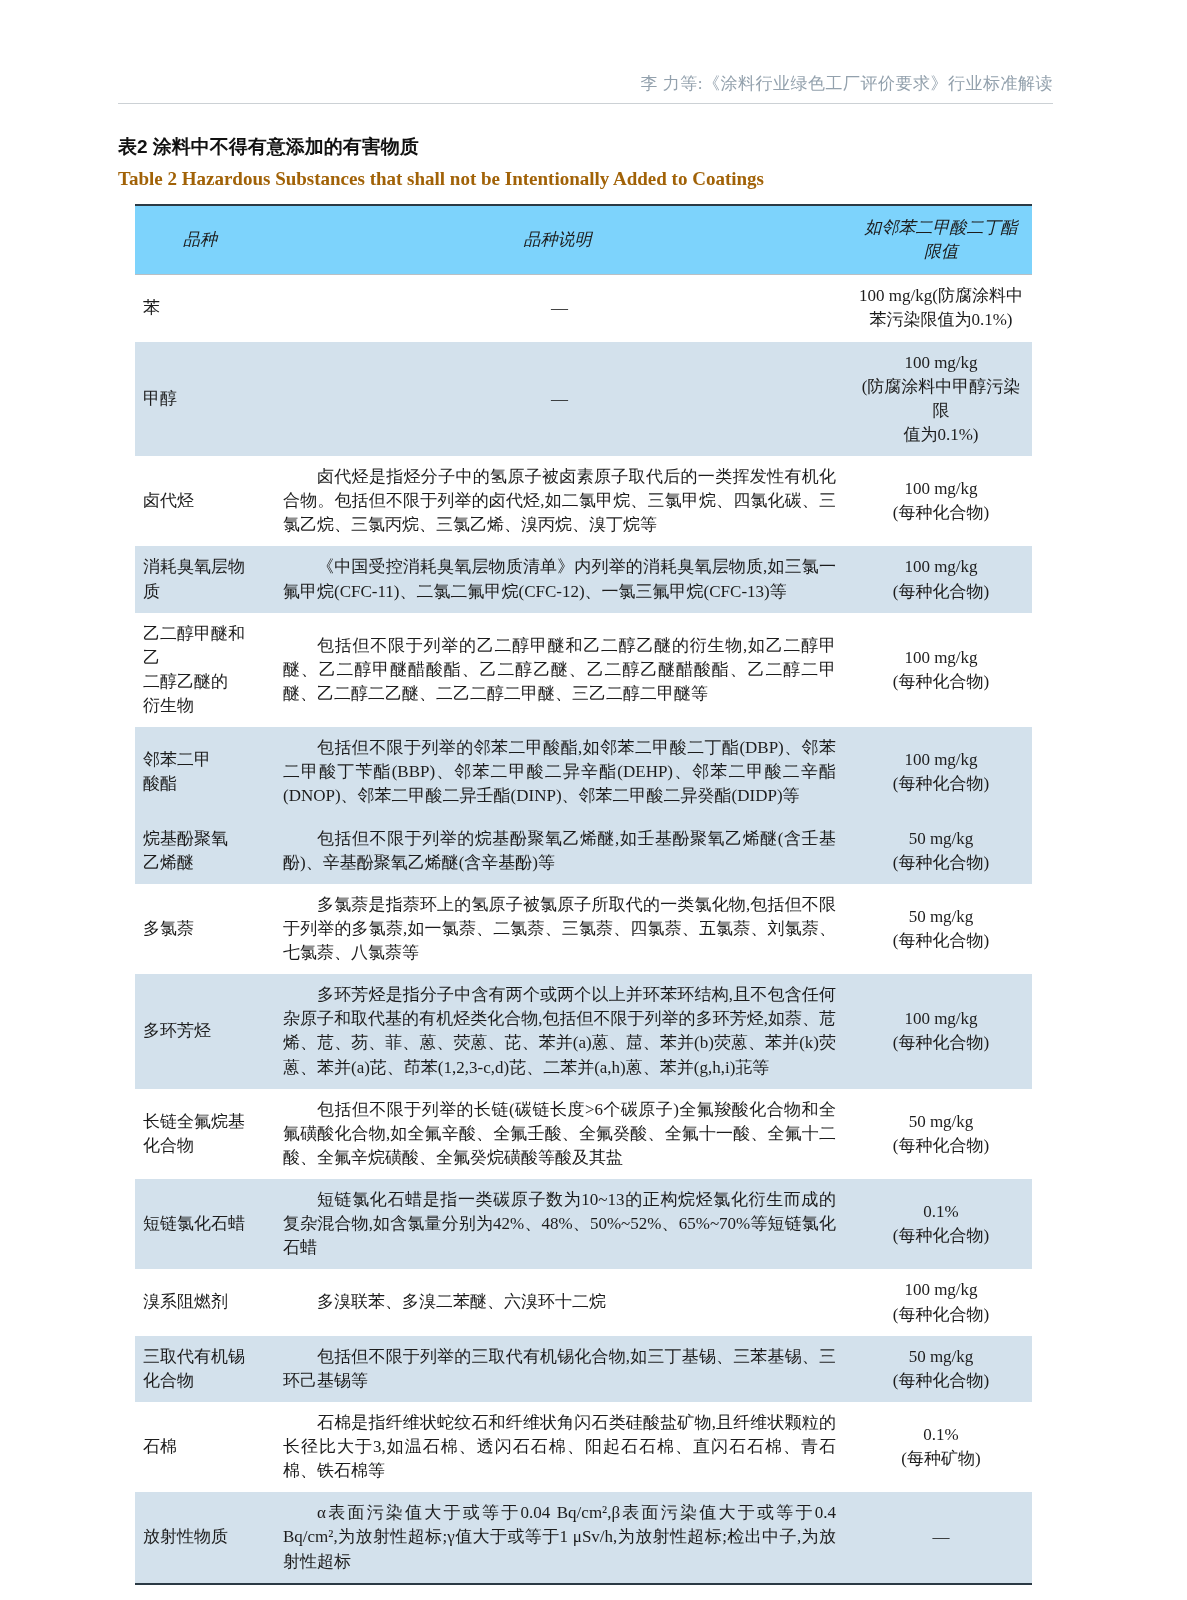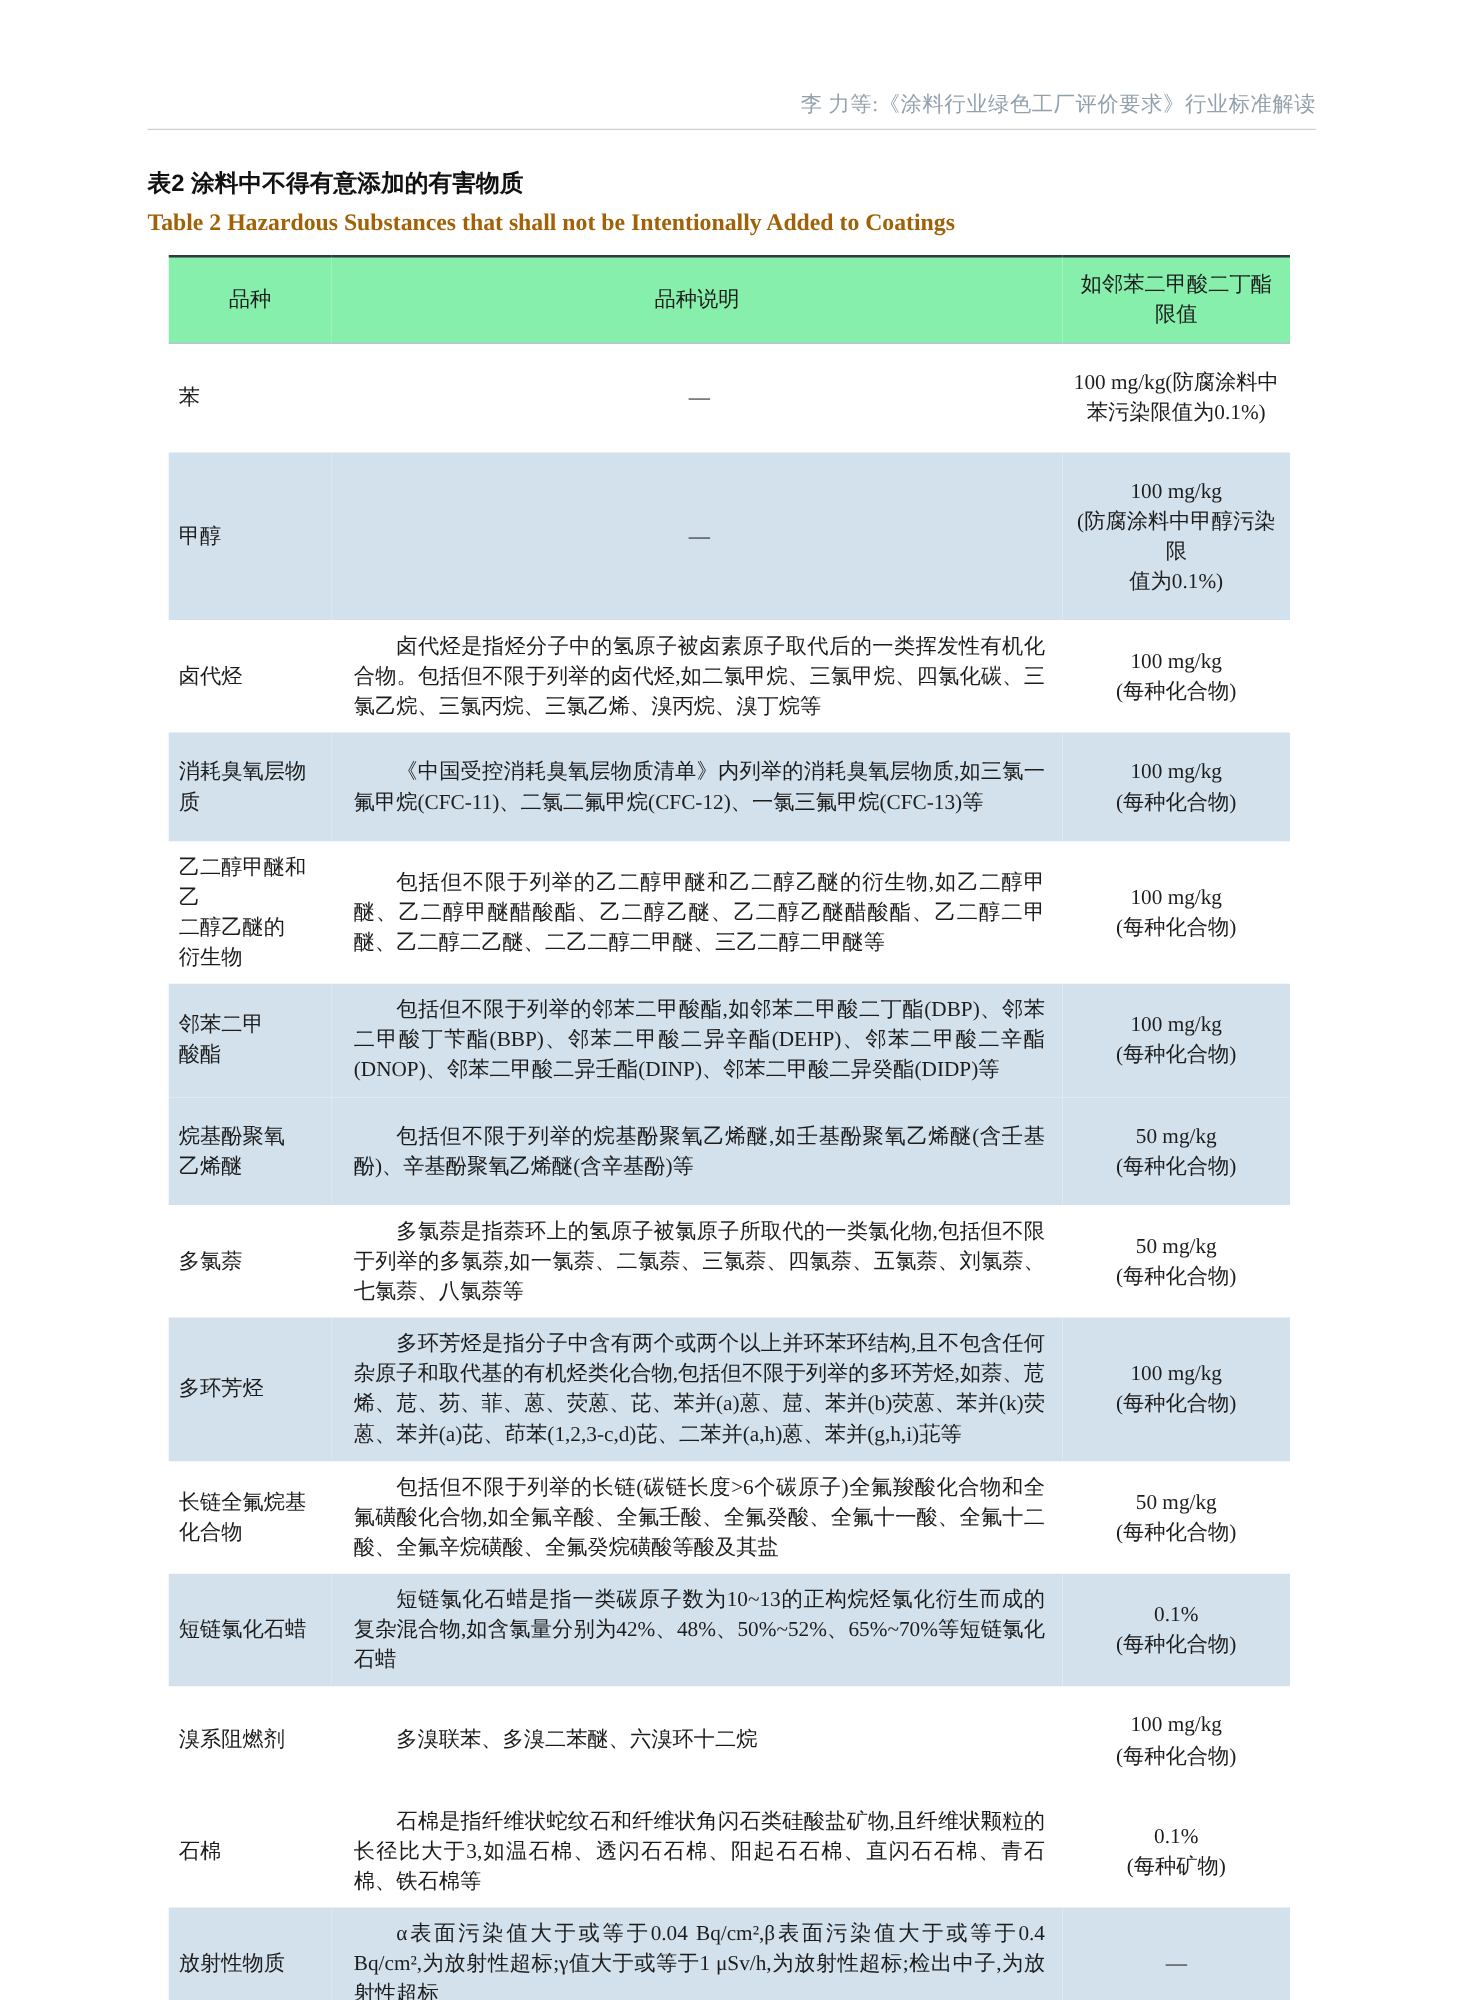--- a/index.html
+++ b/index.html
@@ -39,34 +39,35 @@
     border-bottom: 2px solid #2b3a45;
   }
   table.hazard col.c1 { width: 130px; }
   table.hazard col.c2 { width: 585px; }
   table.hazard col.c3 { width: 182px; }
   table.hazard th, table.hazard td {
     font-size: 17px; line-height: 1.42; vertical-align: middle;
     font-weight: normal; color: #1c1c1c;
   }
   table.hazard thead tr {
-    background: #86efac;
+    background: #7dd3fc;
     border-bottom: 1px solid #b9bfc4;
+    font-style: italic;
   }
   table.hazard thead th { text-align: center; padding: 10px 4px; }
   table.hazard tbody tr.striped { background: #d3e1ec; }
   td.name-cell {
     text-align: left; padding: 9px 4px 9px 8px; white-space: pre-line;
   }
   td.desc-cell {
     text-align: justify; padding: 9px 14px 9px 18px; text-indent: 2em;
   }
   td.desc-cell.dash { text-align: center; text-indent: 0; }
   td.limit-cell {
-    text-align: center; padding: 19px 6px; white-space: pre-line;
+    text-align: center; padding: 9px 6px; white-space: pre-line;
   }
 </style>
 </head>
 <body>
 
 <div class="page">
 
   <div class="running-head">
     <span class="rh-text">李  力等:《涂料行业绿色工厂评价要求》行业标准解读</span>
     <hr class="rh-rule">
@@ -163,20 +164,27 @@
           <td class="desc-cell">短链氯化石蜡是指一类碳原子数为10~13的正构烷烃氯化衍生而成的复杂混合物,如含氯量分别为42%、48%、50%~52%、65%~70%等短链氯化石蜡</td>
           <td class="limit-cell">0.1%
 (每种化合物)</td>
         </tr>
         <tr>
           <td class="name-cell">溴系阻燃剂</td>
           <td class="desc-cell">多溴联苯、多溴二苯醚、六溴环十二烷</td>
           <td class="limit-cell">100 mg/kg
 (每种化合物)</td>
         </tr>
+        <tr class="striped">
+          <td class="name-cell">三取代有机锡
+化合物</td>
+          <td class="desc-cell">包括但不限于列举的三取代有机锡化合物,如三丁基锡、三苯基锡、三环己基锡等</td>
+          <td class="limit-cell">50 mg/kg
+(每种化合物)</td>
+        </tr>
         <tr>
           <td class="name-cell">石棉</td>
           <td class="desc-cell">石棉是指纤维状蛇纹石和纤维状角闪石类硅酸盐矿物,且纤维状颗粒的长径比大于3,如温石棉、透闪石石棉、阳起石石棉、直闪石石棉、青石棉、铁石棉等</td>
           <td class="limit-cell">0.1%
 (每种矿物)</td>
         </tr>
         <tr class="striped">
           <td class="name-cell">放射性物质</td>
           <td class="desc-cell">α表面污染值大于或等于0.04 Bq/cm²,β表面污染值大于或等于0.4 Bq/cm²,为放射性超标;γ值大于或等于1 μSv/h,为放射性超标;检出中子,为放射性超标</td>
           <td class="limit-cell">—</td>

